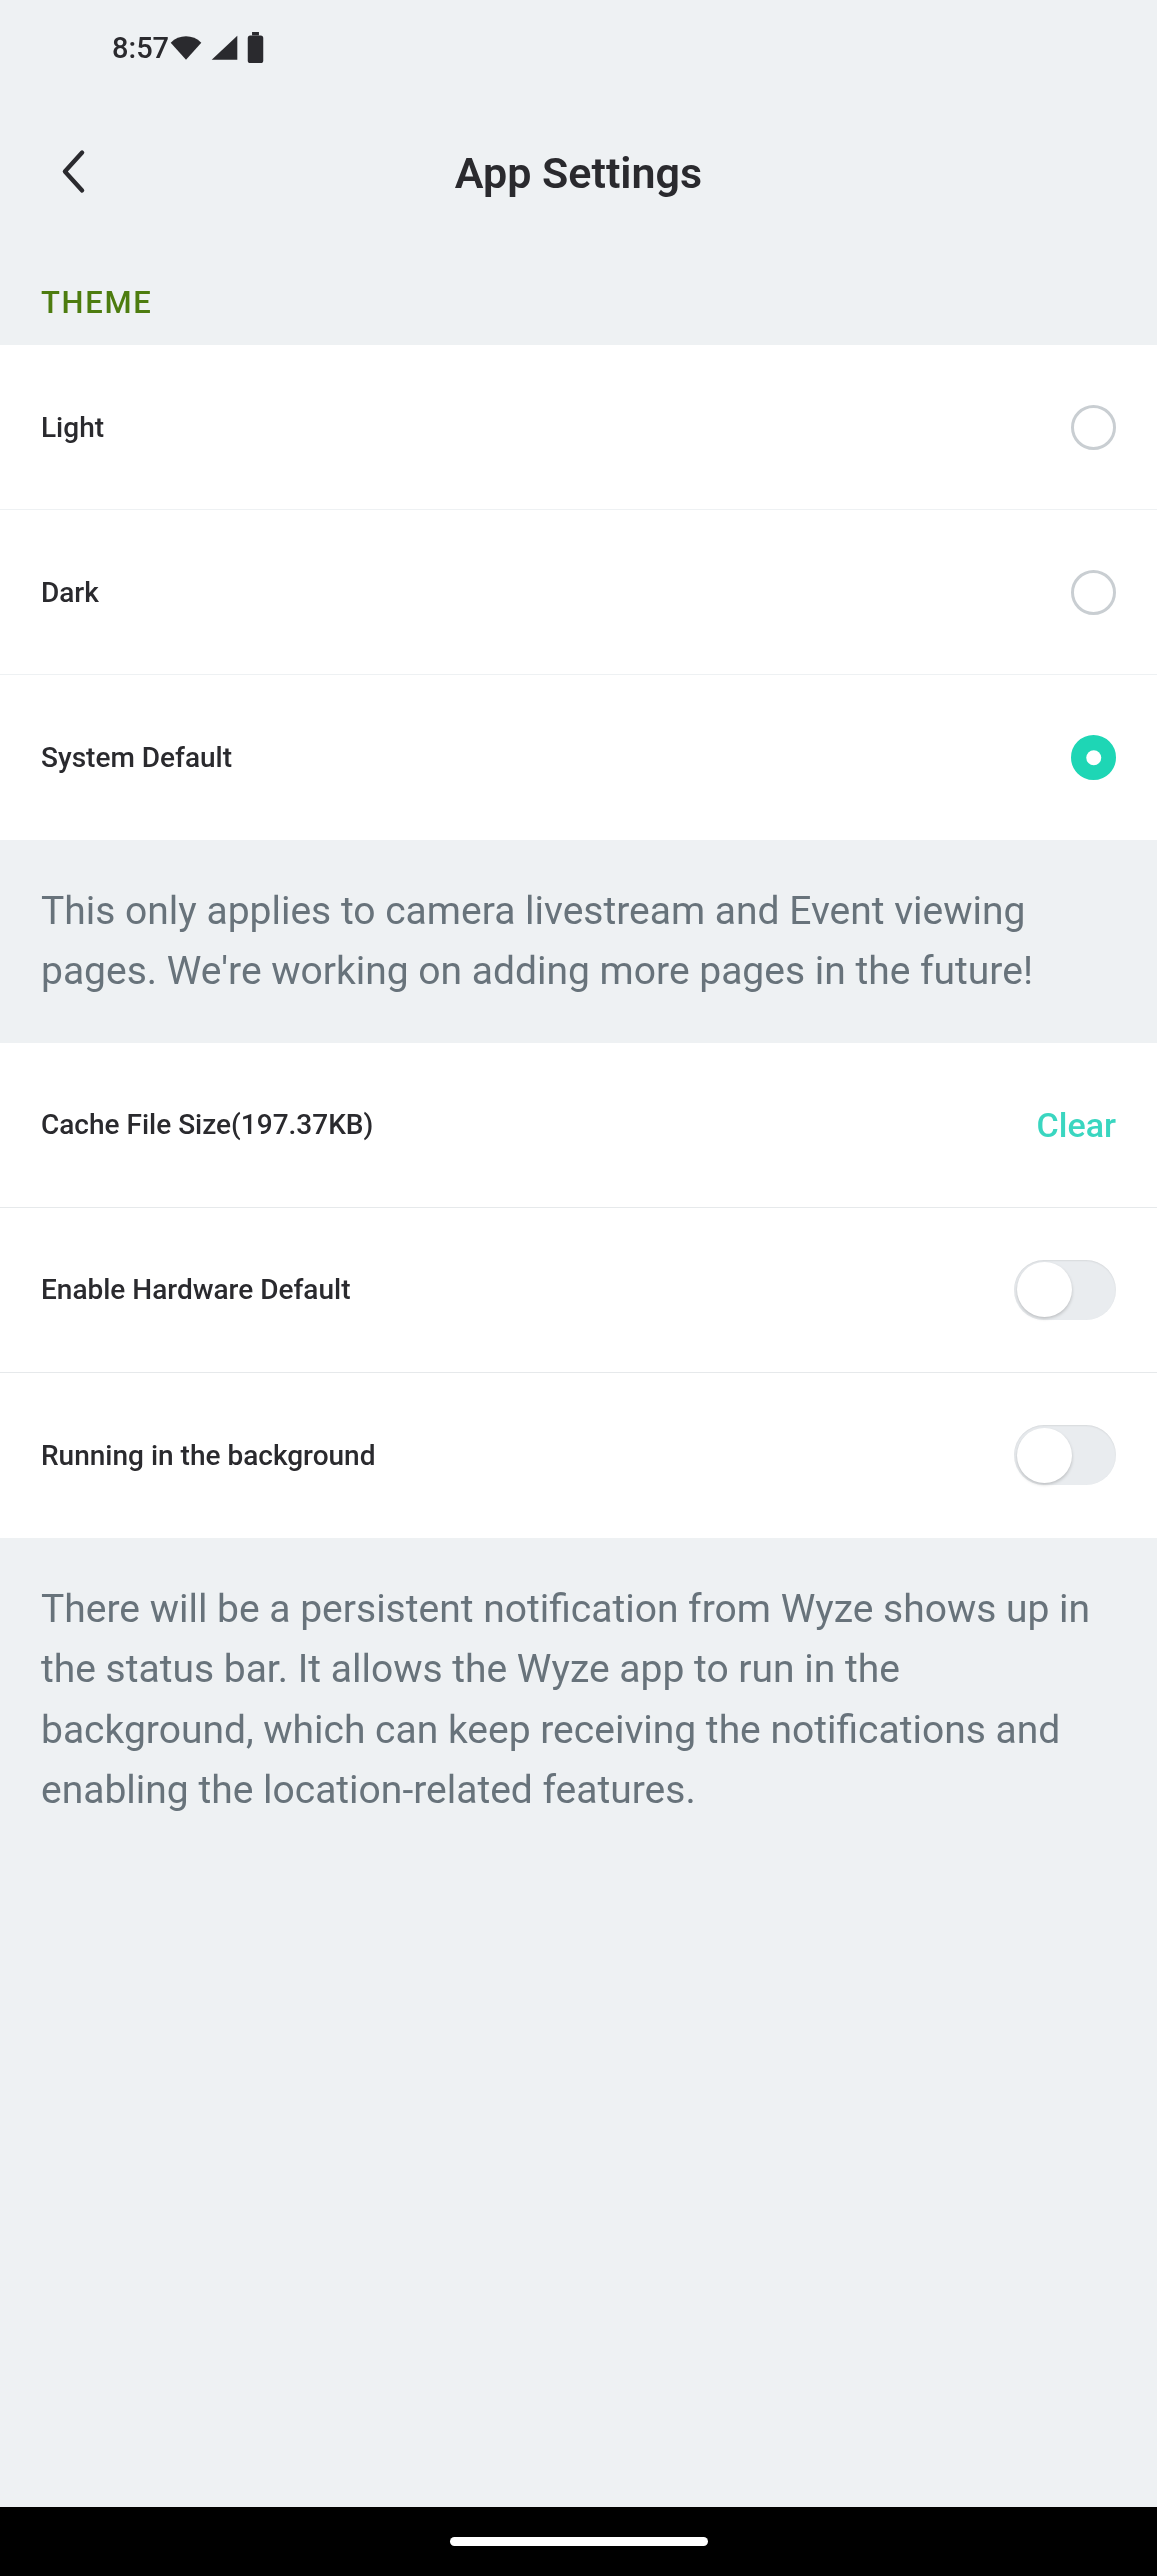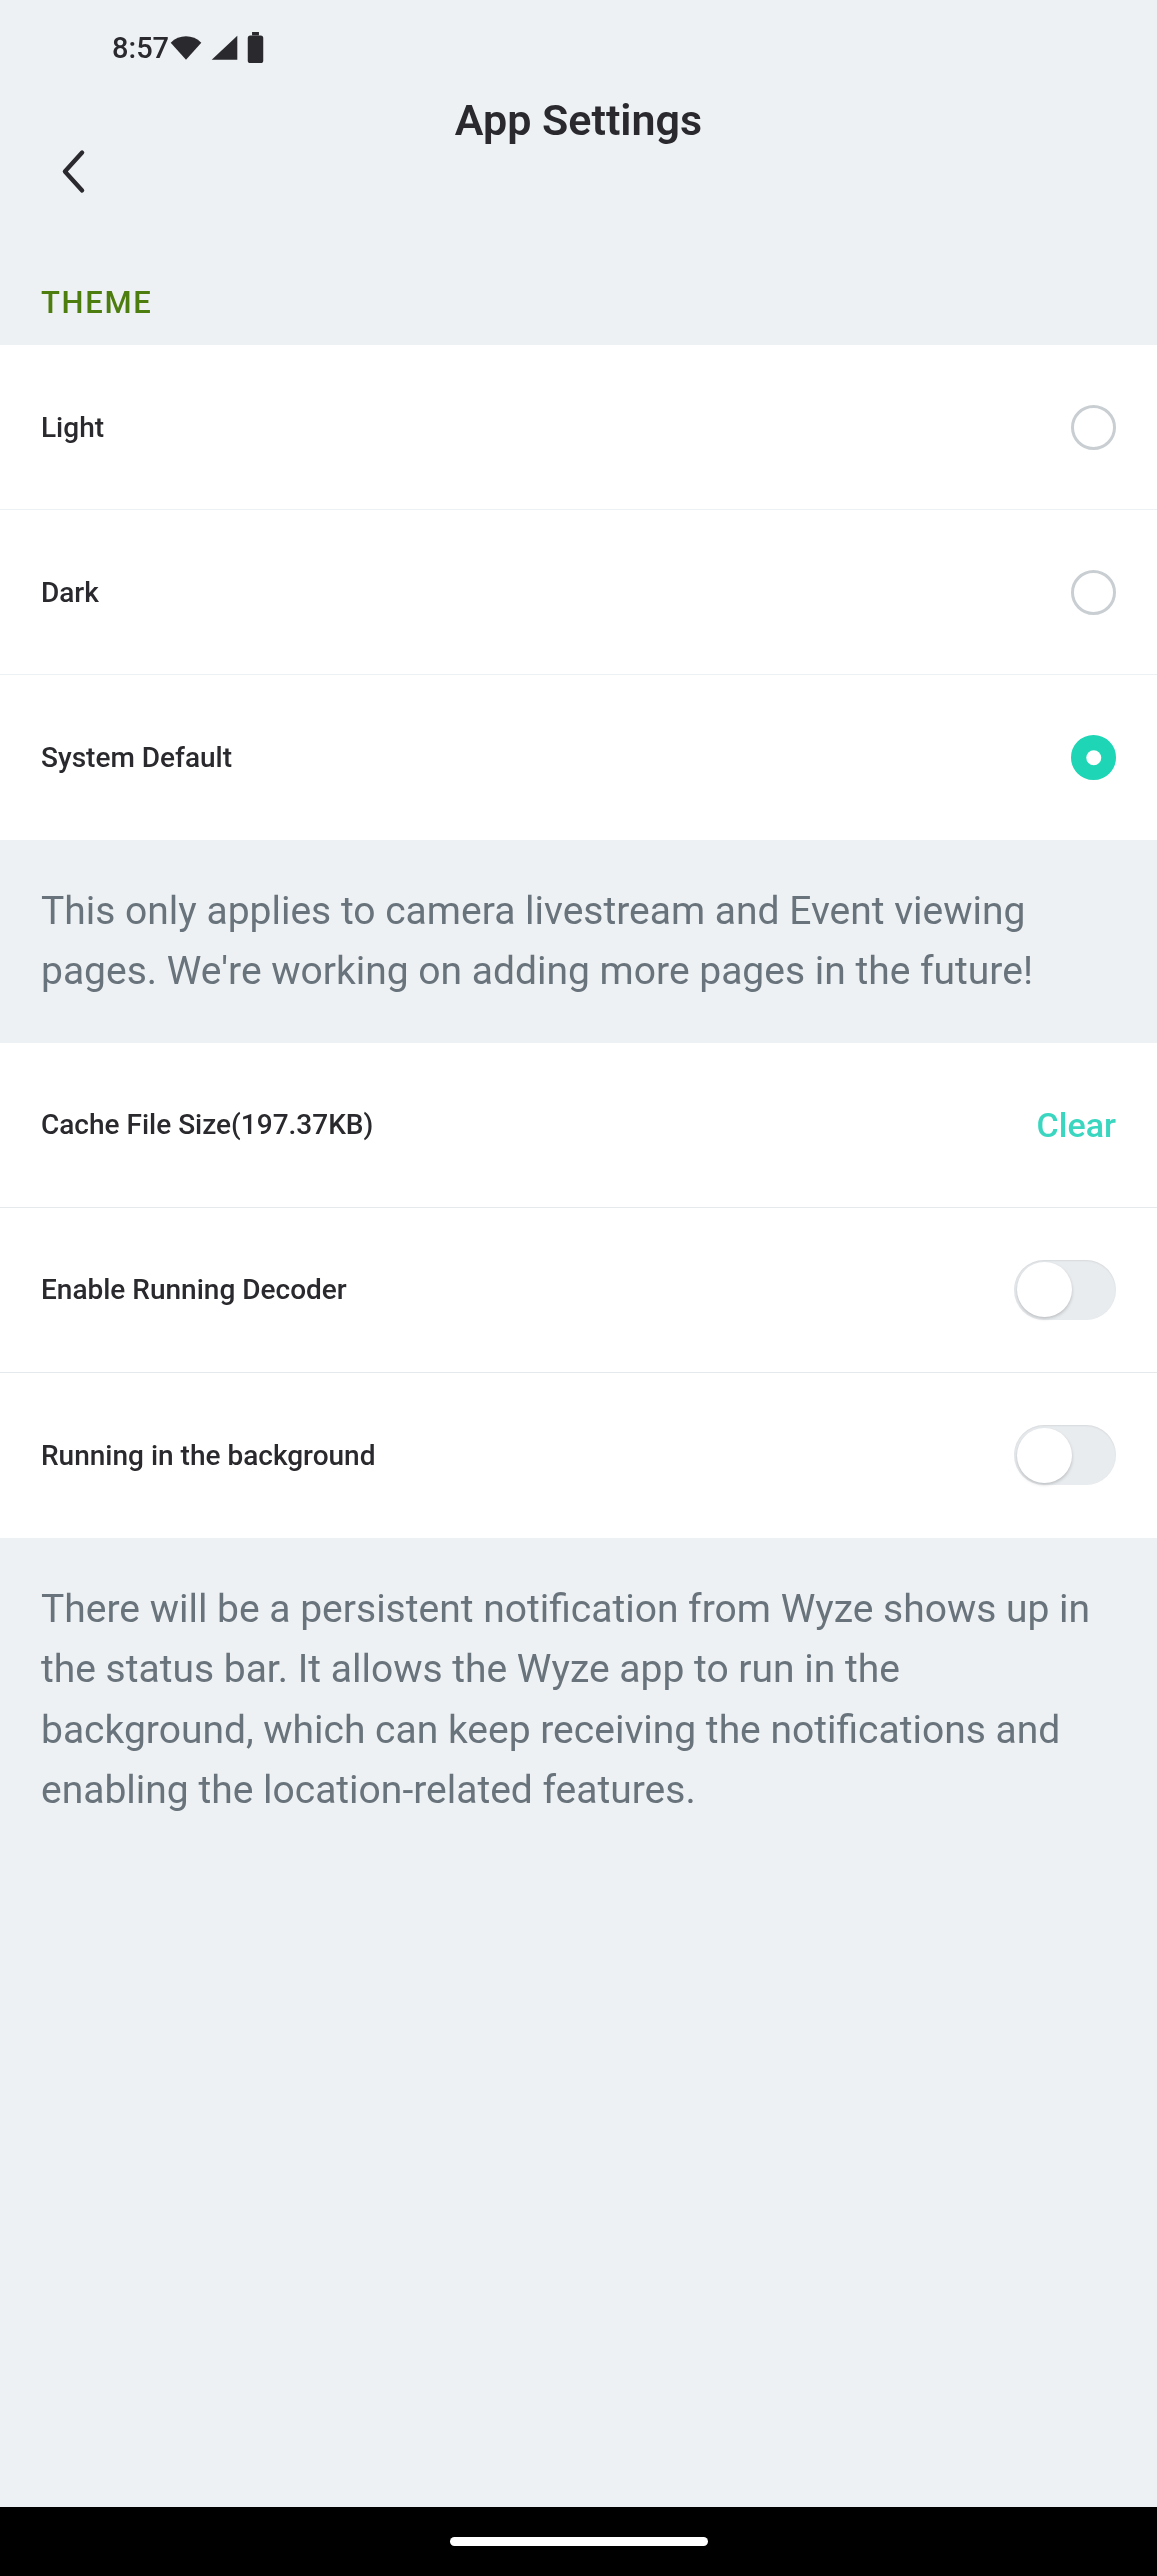--- a/index.html
+++ b/index.html
@@ -26,21 +26,21 @@
     display: flex;
     align-items: center;
     gap: 6.9px;
   }
   .status-right svg { display: block; }
 
   
   .header {
     height: 155px;
     display: flex;
-    align-items: flex-start;
+    align-items: center;
     position: relative;
   }
   .back-btn {
     position: absolute;
     left: 47px;
     top: 50%;
     transform: translateY(-50%);
     width: 52px;
     height: 52px;
     display: flex;
@@ -217,21 +217,21 @@
 </div>
 
 <div class="desc-block">This only applies to camera livestream and Event viewing pages. We're working on adding more pages in the future!</div>
 
 <div class="list-group inner-rows">
   <div class="list-row">
     <span class="row-label">Cache File Size(197.37KB)</span>
     <span class="clear-link">Clear</span>
   </div>
   <div class="list-row">
-    <span class="row-label">Enable Running Decoder</span>
+    <span class="row-label">Enable Hardware Default</span>
     <span class="toggle">
         <span class="knob"></span>
       </span>
   </div>
   <div class="list-row">
     <span class="row-label">Running in the background</span>
     <span class="toggle">
         <span class="knob"></span>
       </span>
   </div>

